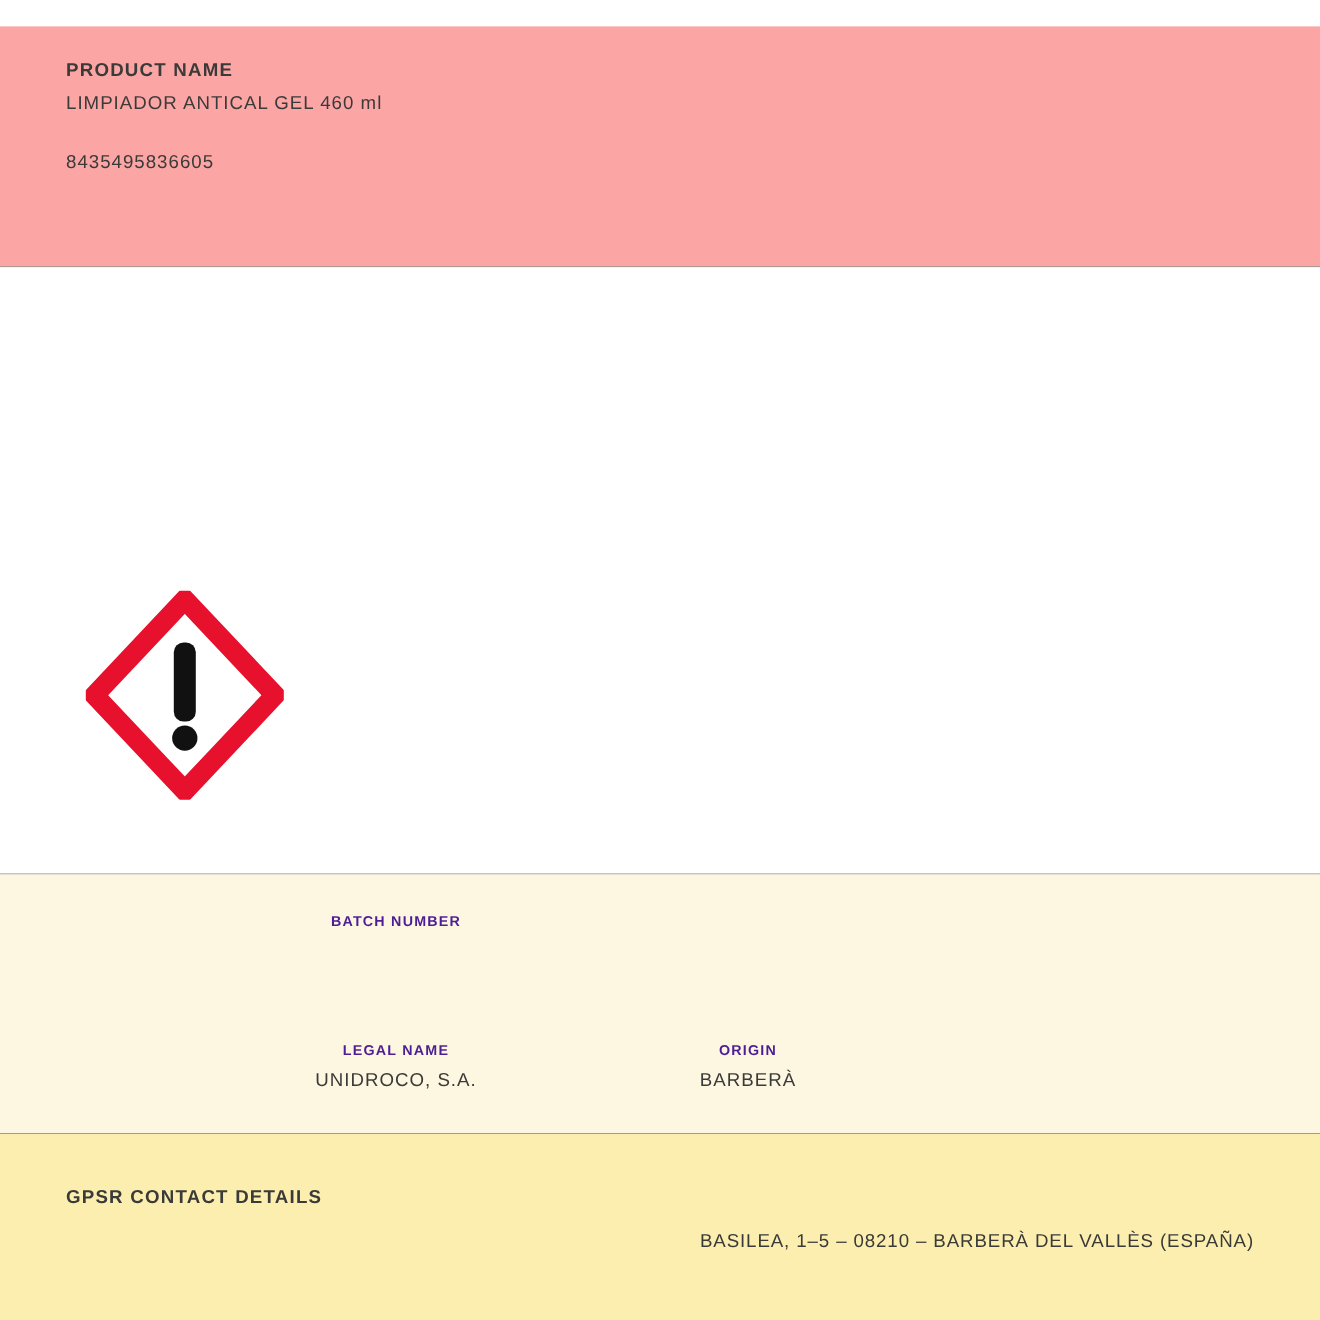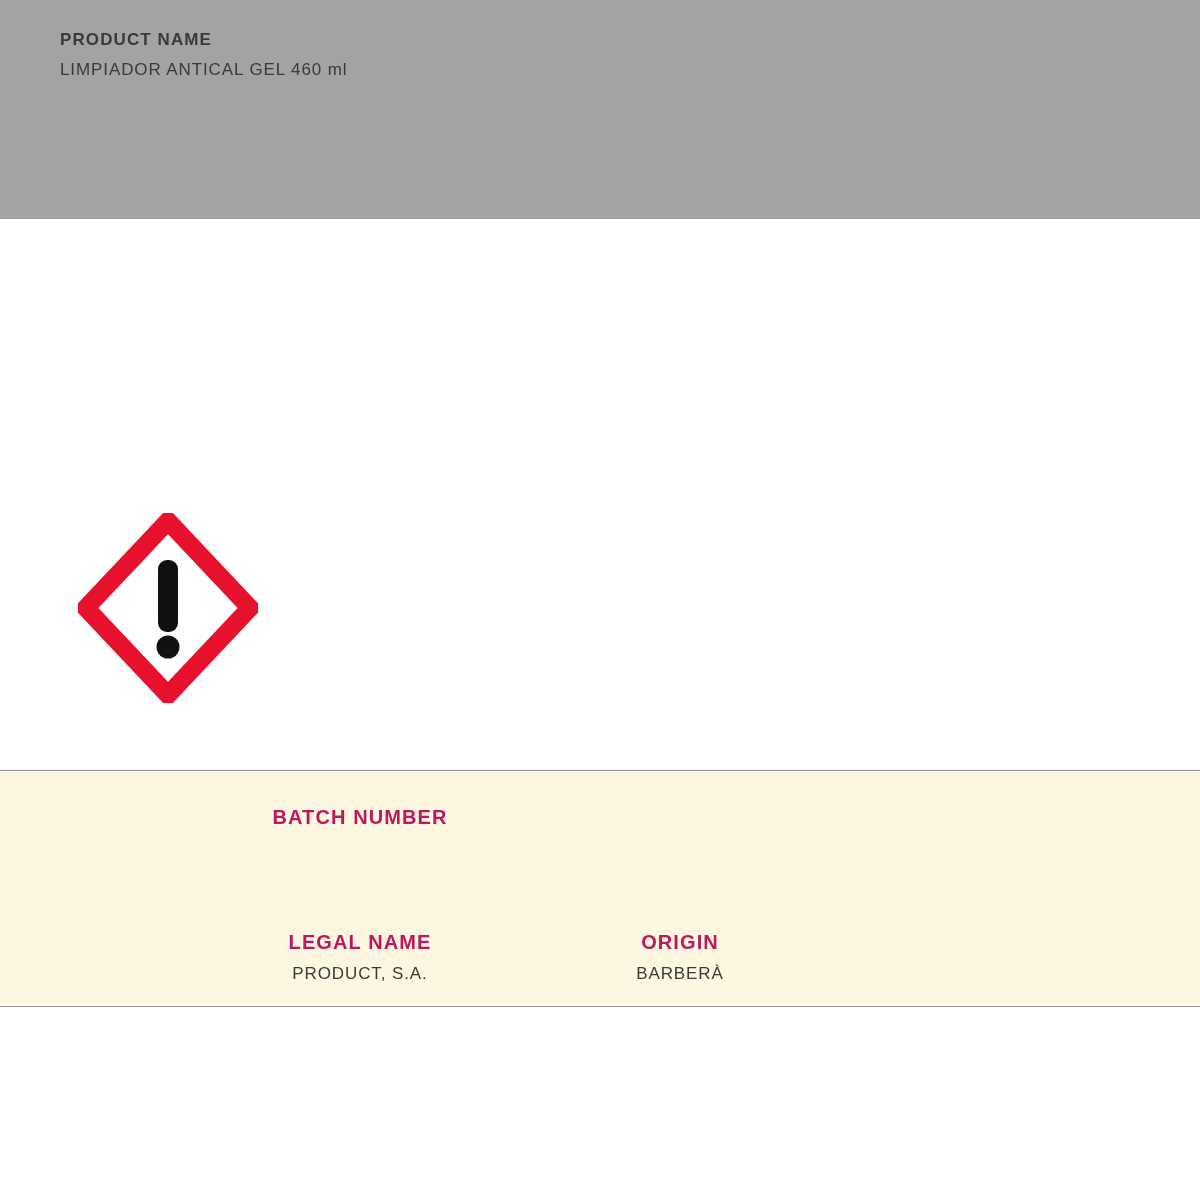--- a/index.html
+++ b/index.html
@@ -17,25 +17,26 @@
   .page {
     width: 1200px;
     height: 1200px;
     position: relative;
     display: flex;
     flex-direction: column;
   }
 
   
   .header-block {
-    background: #a3a3a3;
+    background: #fca5a5;
     padding: 30px 60px 24px 60px;
     box-sizing: border-box;
     height: 219px;
     border-bottom: 1px solid #9a9a96;
+    margin-top: 24px;
   }
   .field-label {
     font-size: 17px;
     font-weight: bold;
     letter-spacing: 1.1px;
     color: #3a3a38;
     margin: 0 0 10px 0;
     text-transform: uppercase;
   }
   .field-value {
@@ -85,25 +86,25 @@
     text-align: center;
   }
   .cell-left-spacer { width: 200px; }
   .cell-a { width: 320px; }
   .cell-b { width: 320px; }
 
   .row1 { padding-top: 35px; }
   .row2 { padding-top: 72px; align-items: center; }
 
   .info-label {
-    font-size: 20px;
+    font-size: 13px;
     font-weight: bold;
     letter-spacing: 1.1px;
     margin: 0 0 10px 0;
-    color: #be185d;
+    color: #4c1d95;
     text-transform: uppercase;
   }
   .info-value {
     font-size: 17px;
     letter-spacing: 0.9px;
     margin: 0;
     color: #3a3a38;
     min-height: 20px;
   }
 
@@ -138,20 +139,21 @@
 <body>
 
 <div class="page">
 
   <div class="header-block">
     <div class="field-group">
       <p class="field-label">PRODUCT NAME</p>
       <p class="field-value">LIMPIADOR ANTICAL GEL 460 ml</p>
     </div>
     <div class="field-group">
+      <p class="field-value">8435495836605</p>
     </div>
   </div>
 
   <div class="picto-block">
     <div class="picto-wrap">
       <svg width="180" height="190" viewBox="0 0 180 190" xmlns="http://www.w3.org/2000/svg">
         <polygon points="90,8 172,95 90,182 8,95" fill="#ffffff" stroke="#e8112d" stroke-width="18" stroke-linejoin="miter"></polygon>
         <rect x="80" y="47" width="20" height="72" rx="9" fill="#111111"></rect>
         <circle cx="90" cy="134" r="11.5" fill="#111111"></circle>
       </svg>
@@ -166,23 +168,27 @@
         <p class="info-value"></p>
       </div>
       <div class="info-cell cell-b">
         <p class="info-value"></p>
       </div>
     </div>
     <div class="info-row row2">
       <div class="info-cell cell-left-spacer"></div>
       <div class="info-cell cell-a">
         <p class="info-label">LEGAL NAME</p>
-        <p class="info-value">PRODUCT, S.A.</p>
+        <p class="info-value">UNIDROCO, S.A.</p>
       </div>
       <div class="info-cell cell-b">
         <p class="info-label">ORIGIN</p>
         <p class="info-value">BARBERÀ</p>
       </div>
     </div>
   </div>
 
+  <div class="footer-block">
+    <p class="footer-label">GPSR CONTACT DETAILS</p>
+    <p class="footer-address">BASILEA, 1–5 – 08210 – BARBERÀ DEL VALLÈS (ESPAÑA)</p>
+  </div>
 
 </div>
 
 </body></html>

